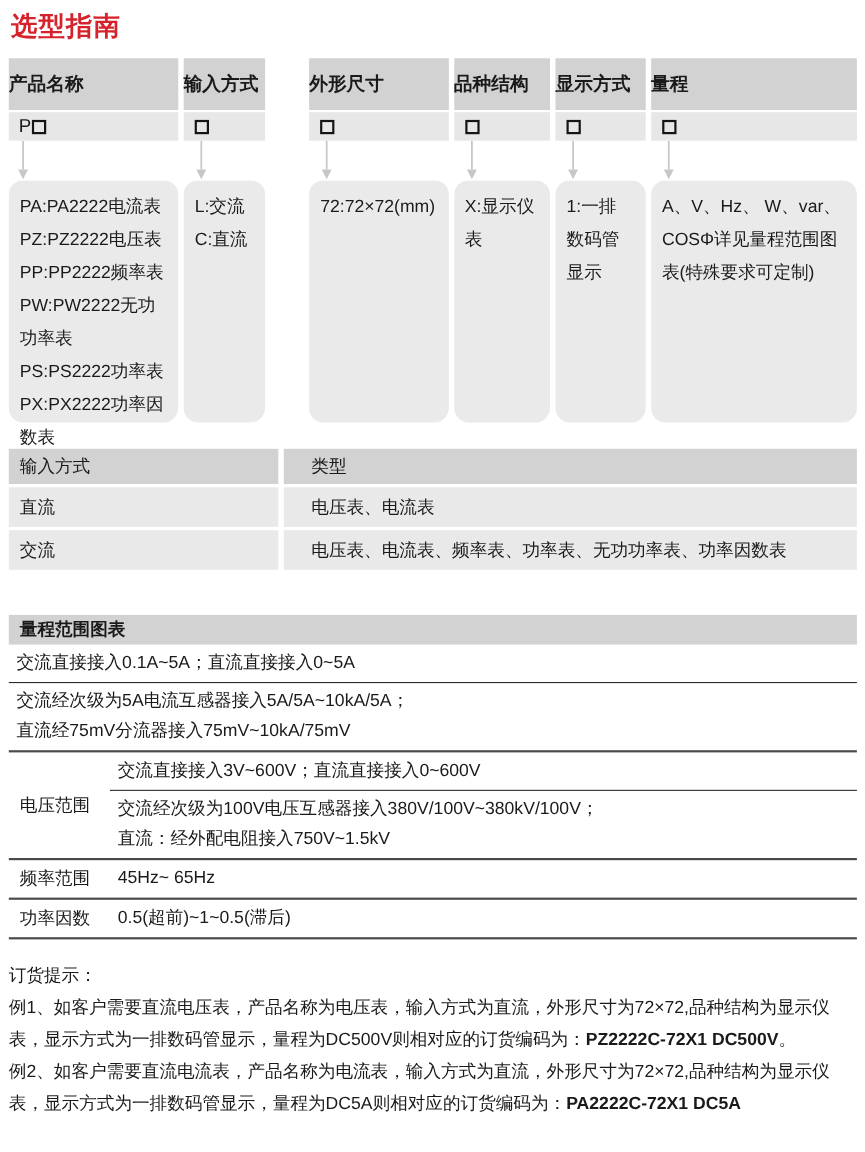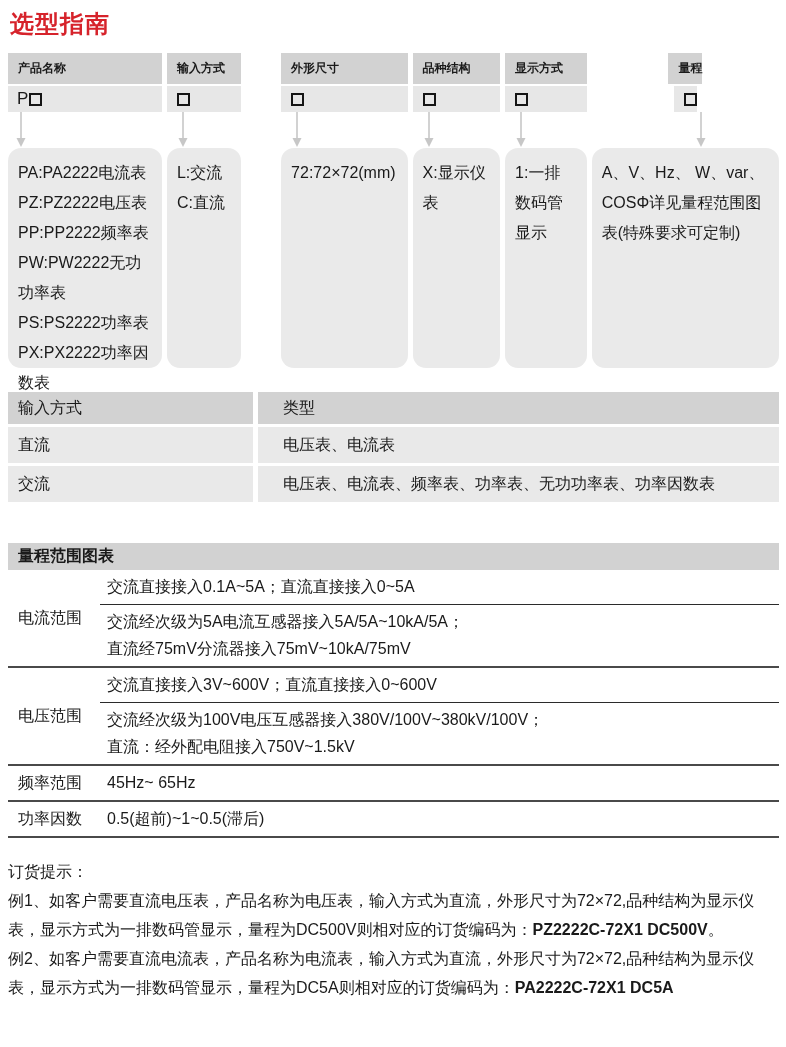--- a/index.html
+++ b/index.html
@@ -15,25 +15,25 @@
   
   .page-title {
     font-size: 24px; font-weight: bold; color: #d6232b;
     margin-left: 2px; letter-spacing: 1px;
   }
 
   
   .selector { display: flex; gap: 5px; margin-top: 13px; }
   .sel-col { display: flex; flex-direction: column; }
   .c0 { width: 162px; } .c1 { width: 78px; } .c2 { width: 131px; margin-left: 35px; }
-  .c3 { width: 92px; } .c4 { width: 86px; } .c5 { width: 197px; align-items: center; }
+  .c3 { width: 92px; } .c4 { width: 86px; } .c5 { width: 197px; }
   .sel-header {
-    height: 31px; background: #d2d2d2;
-    font-size: 12px; font-weight: bold;
-    display: flex; align-items: center; padding-left: 10px;
+    height: 47px; background: #d2d2d2;
+    font-size: 17px; font-weight: bold;
+    display: flex; align-items: center; 
   }
   .sel-code {
     margin-top: 2px; height: 26px; background: #e7e7e7;
     display: flex; align-items: center; padding-left: 9px;
     font-size: 17px;
   }
   .code-box {
     width: 13px; height: 13px; border: 2px solid #151515;
     display: inline-block; margin-left: 1px;
   }
@@ -198,21 +198,20 @@
         <div class="t2-cell-l">交流</div>
         <div class="t2-cell-r">电压表、电流表、频率表、功率表、无功功率表、功率因数表</div>
       </div>
     </div>
   </div>
 
   <div class="t3">
     <div class="t3-head">量程范围图表</div>
     <div class="t3-body">
       <div class="t3-group">
-        <div class="t3-label">电流范围</div>
         <div class="t3-content">
           <div class="t3-sub">交流直接接入0.1A~5A；直流直接接入0~5A</div>
           <div class="t3-sub">交流经次级为5A电流互感器接入5A/5A~10kA/5A；
 直流经75mV分流器接入75mV~10kA/75mV</div>
         </div>
       </div>
       <div class="t3-group">
         <div class="t3-label">电压范围</div>
         <div class="t3-content">
           <div class="t3-sub">交流直接接入3V~600V；直流直接接入0~600V</div>

